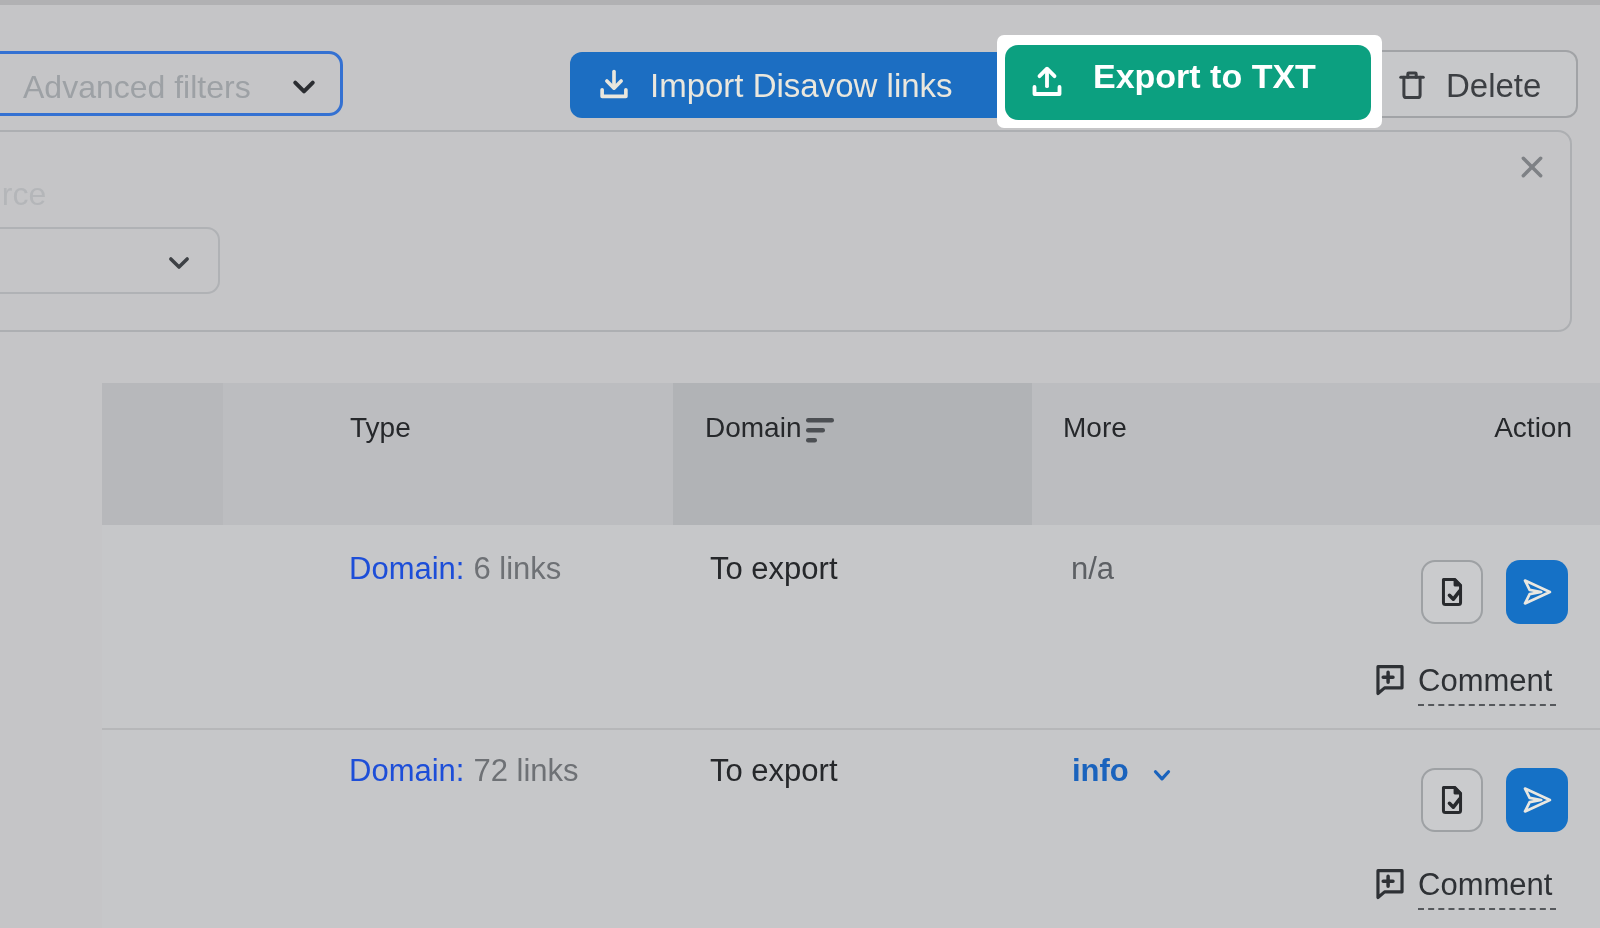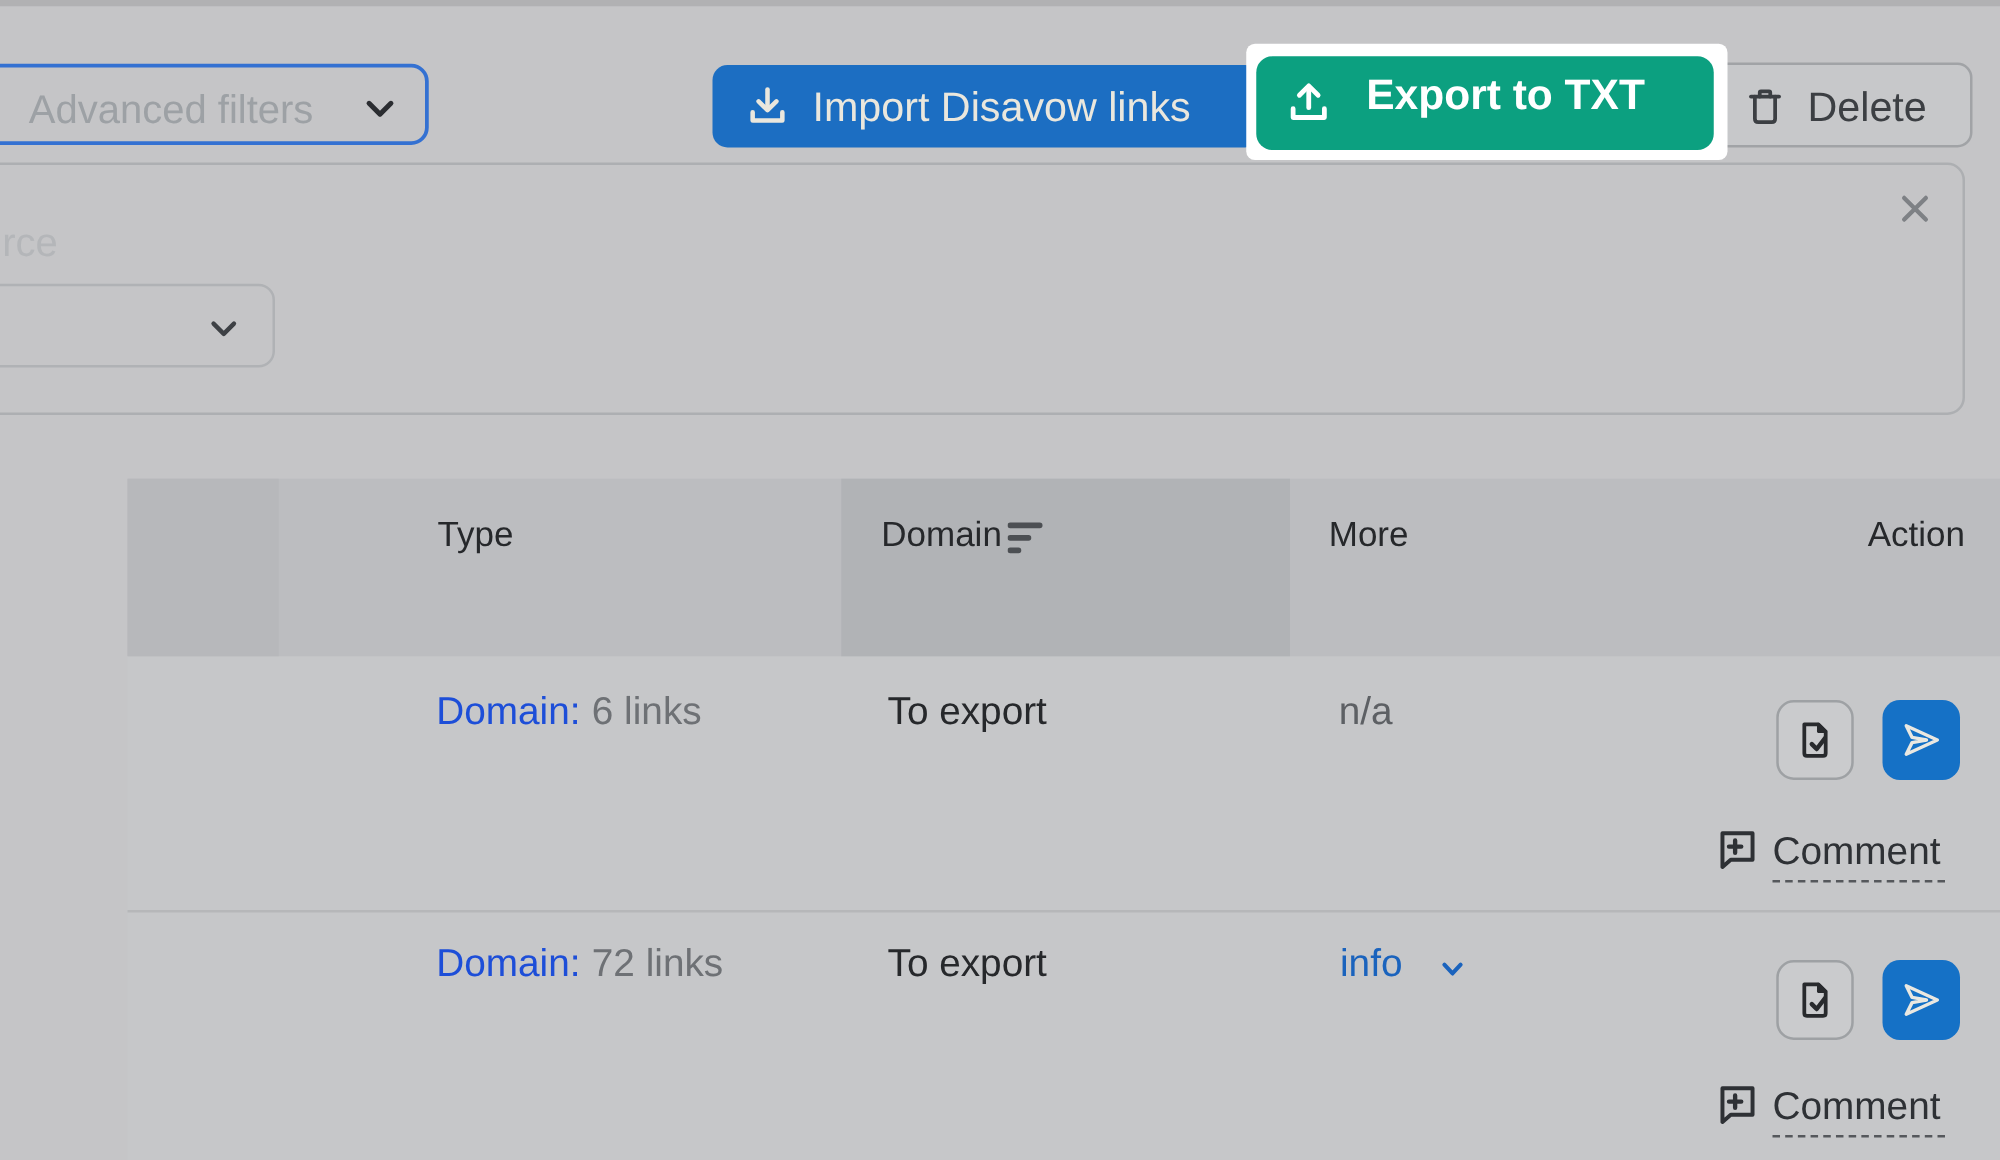--- a/index.html
+++ b/index.html
@@ -61,21 +61,21 @@
   .hdr-action{left:1390px;top:412px;width:182px;text-align:right;}
 
   
   .rows-bg{left:102px;top:525px;width:1498px;height:403px;background:#c6c7c9;z-index:0;}
   .row-divider{left:102px;top:728px;width:1498px;height:2px;background:#b6b7b9;z-index:1;}
   .cell{font-size:31px;z-index:2;white-space:nowrap;}
   .type-cell .dl{color:#1d4ed8;font-weight:500;margin-right:9px;}
   .type-cell .lv{color:#6e7175;text-align:center;}
   .status-cell{color:#26282b;}
   .na-cell{color:#5d6064;}
-  .info-link{color:#1a63bd;font-weight:400;cursor:pointer;}
+  .info-link{color:#1a63bd;font-weight:700;cursor:pointer;}
   .info-chevron{left:1148px;color:#1a63bd;z-index:2;cursor:pointer;}
 
   .icon-btn{width:62px;height:64px;border-radius:14px;z-index:2;cursor:pointer;
     display:flex;align-items:center;justify-content:center;}
   .doc-btn{background:#cacbcd;border:2px solid #9ea1a4;color:#282a2d;}
   .send-btn{background:#1571c6;color:#eae8e1;}
 
   .comment-icon{left:1370px;color:#2e3135;z-index:2;}
   .comment-link{left:1418px;font-size:31px;color:#2e3135;z-index:2;cursor:pointer;
     border-bottom:2px dashed #55585c;padding:0 4px 5px 0;white-space:nowrap;}

